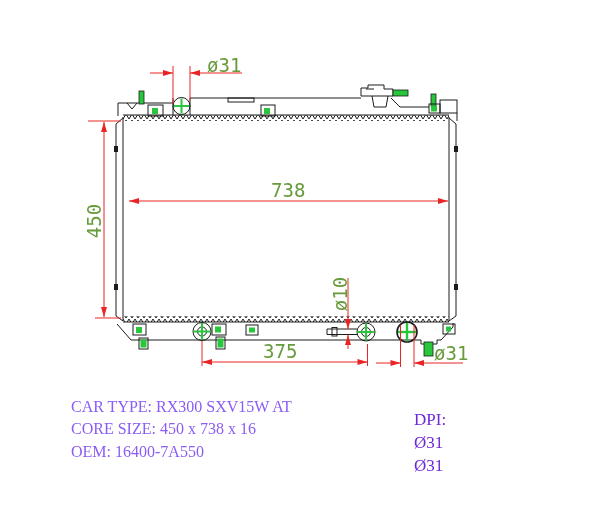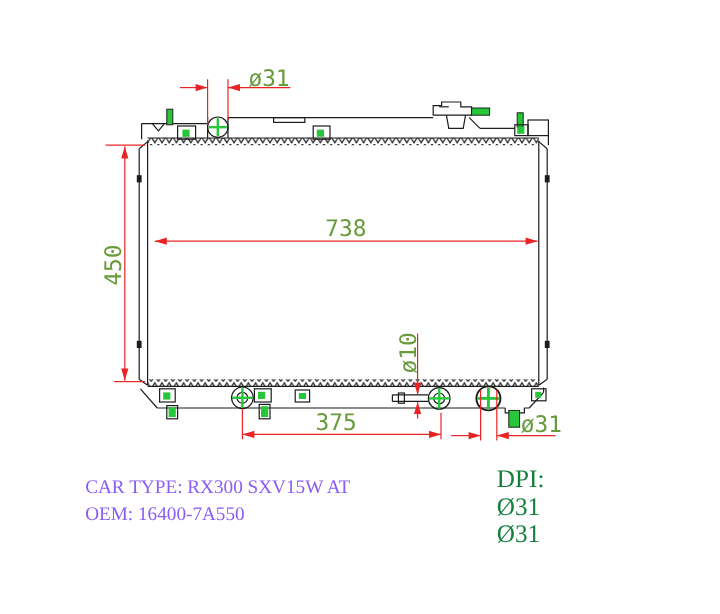--- a/index.html
+++ b/index.html
@@ -1,21 +1,21 @@
 <!DOCTYPE html>
 <html><head>
 <meta charset="utf-8">
 <style>
   html,body{margin:0;padding:0;background:#ffffff;}
   .stage{position:relative;width:476px;height:512px;background:#ffffff;overflow:hidden;
          font-family:"Liberation Serif", serif;}
   svg{position:absolute;left:0;top:0;}
   .dimtext{font-family:"DejaVu Sans Mono", monospace;font-size:19px;fill:#679b3c;}
   .specs-left{position:absolute;left:71px;top:396px;color:#8b5cf6;font-size:16px;line-height:22.4px;white-space:nowrap;}
-  .specs-right{position:absolute;left:414px;top:388px;color:#15803d;font-size:21px;line-height:23px;white-space:nowrap;}
+  .specs-right{position:absolute;left:414px;top:408px;color:#6d28d9;font-size:17px;line-height:23px;white-space:nowrap;}
   .specs-right .row{display:flex;}
   .specs-right .lbl{display:inline-block;min-width:64px;}
   .b{font-weight:bold;}
 </style>
 </head>
 <body>
 
 <div class="stage">
 
   <svg width="600" height="390" viewBox="0 0 600 390">
@@ -208,20 +208,21 @@
       <line x1="376" y1="363" x2="400.5" y2="363"></line>
       <polygon points="400.5,363 390.5,360 390.5,366" stroke="none"></polygon>
       <line x1="414" y1="363" x2="463" y2="363"></line>
       <polygon points="414,363 424,360 424,366" stroke="none"></polygon>
       <text class="dimtext" x="434" y="360" stroke="none">ø31</text>
     </g>
   </svg>
 
   <div class="specs-left">
     <div>CAR TYPE: RX300 SXV15W AT</div>
+    <div>CORE SIZE: 450 x 738 x 16</div>
     <div>OEM: 16400-7A550</div>
   </div>
 
   <div class="specs-right">
     <div class="row">
         <span class="lbl">DPI:</span>
       </div>
     <div class="row">
         <span>Ø31</span>
       </div>

